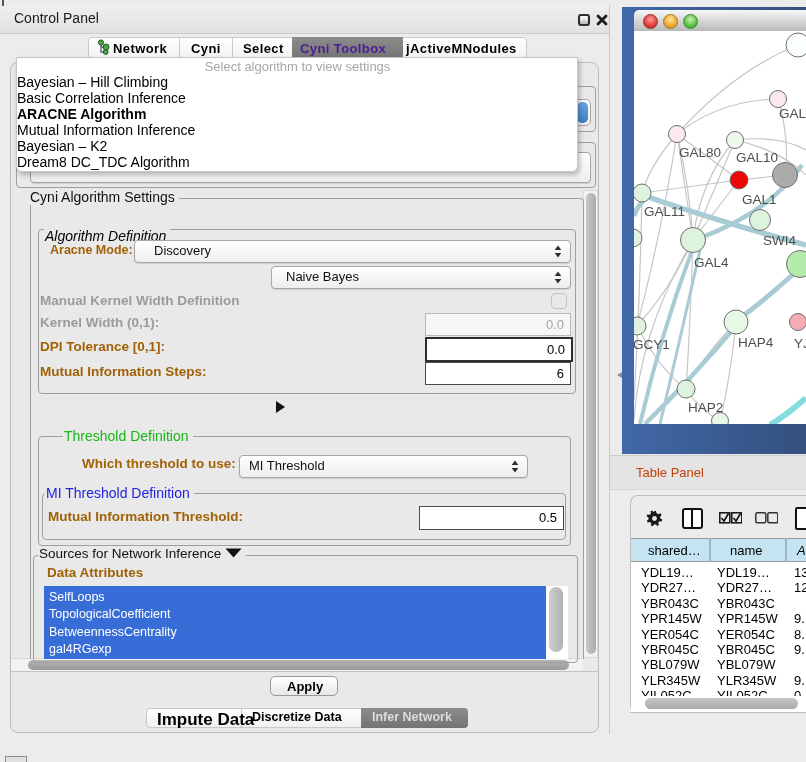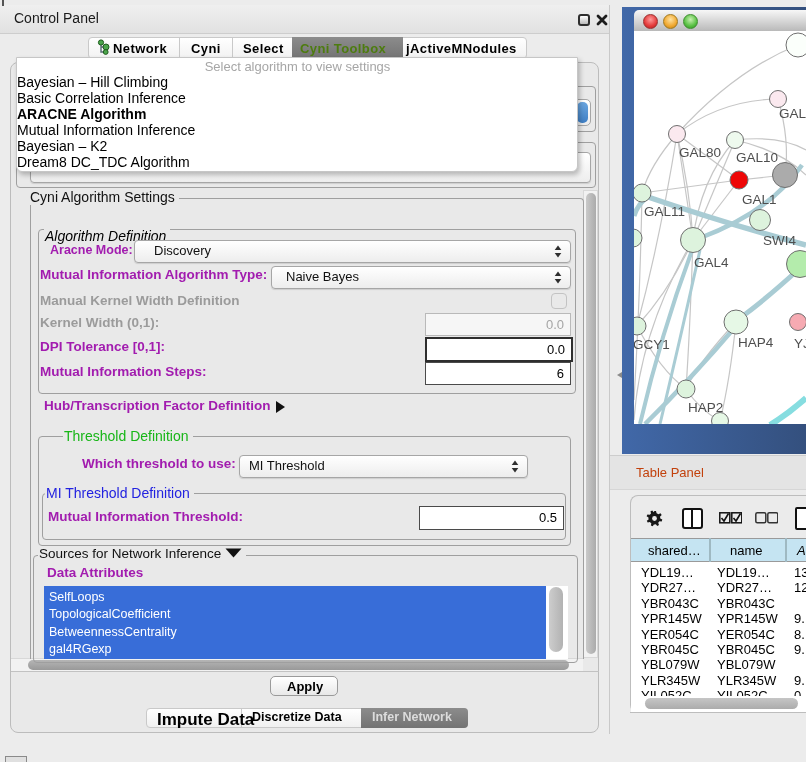--- a/index.html
+++ b/index.html
@@ -12,21 +12,21 @@
   background:linear-gradient(#ffffff,#ededed);box-shadow:0 1px 1px rgba(0,0,0,.12);
   font-size:13px;color:#111;}
 .combo .ctext{position:absolute;left:9px;top:2px;}
 .spin{position:absolute;right:8px;top:4px;width:8px;height:13px;}
 .spin svg{display:block;}
 .tfield{position:absolute;background:#fff;border:1px solid #4a4a4a;
   font-size:13px;color:#000;text-align:right;}
 .tfield span{position:absolute;right:6px;top:3px;}
 .gbox{position:absolute;border:1px solid #9f9f9f;border-radius:4px;}
 .gtitle{position:absolute;background:#e9e9e9;padding:0 4px 0 1px;font-size:14px;line-height:15px;}
-.lbl{position:absolute;font-size:13.5px;font-weight:bold;color:#a21caf;white-space:nowrap;}
+.lbl{position:absolute;font-size:13.5px;font-weight:bold;color:#a16207;white-space:nowrap;}
 .glbl{color:#9b9b9b;}
 </style>
 </head>
 <body>
 <div id="stage">
 
 <div class="abs" style="left:0;top:5px;width:610px;height:28px;
   background:linear-gradient(#efefef,#e1e1e1);border-bottom:1px solid #cdcdcd;"></div>
 <div class="abs" style="left:2px;top:0;width:2px;height:6px;background:#555;"></div>
 <div class="abs" style="left:14px;top:10px;font-size:14px;color:#1a1a1a;">Control Panel</div>
@@ -46,21 +46,21 @@
 <div class="abs" style="left:232px;top:38px;width:1px;height:20px;background:#c9c9c9;"></div>
 <svg class="abs" style="left:97px;top:39px;" width="14" height="16" viewBox="0 0 14 16">
   <path d="M4 4 L4 13 L8 13 M4 8 L8 8" stroke="#5a6a75" stroke-width="1.4" fill="none"></path>
   <circle cx="4" cy="3.5" r="2.6" fill="#4ca64c" stroke="#1e5c1e" stroke-width="1"></circle>
   <circle cx="9" cy="8" r="3" fill="#4ca64c" stroke="#1e5c1e" stroke-width="1"></circle>
   <circle cx="8.7" cy="13" r="2.4" fill="#4ca64c" stroke="#1e5c1e" stroke-width="1"></circle>
 </svg>
 <div class="abs bold" style="left:113px;top:41px;font-size:13px;letter-spacing:0.4px;">Network</div>
 <div class="abs bold" style="left:191px;top:41px;font-size:13px;letter-spacing:0.4px;">Cyni</div>
 <div class="abs bold" style="left:243px;top:41px;font-size:13px;letter-spacing:0.4px;">Select</div>
-<div class="abs bold" style="left:300px;top:41px;font-size:13px;letter-spacing:0.4px;color:#4d7c0f;">Cyni Toolbox</div>
+<div class="abs bold" style="left:300px;top:41px;font-size:13px;letter-spacing:0.4px;color:#4c1d95;">Cyni Toolbox</div>
 <div class="abs bold" style="left:406px;top:41px;font-size:13px;letter-spacing:0.4px;">jActiveMNodules</div>
 
 <div class="abs" style="left:10px;top:62px;width:589px;height:671px;background:#e9e9e9;
   border:1px solid #bcbcbc;border-radius:8px;box-sizing:border-box;"></div>
 
 <div class="gbox" style="left:16px;top:86px;width:578px;height:44px;"></div>
 <div class="abs" style="left:560px;top:99px;width:31px;height:27px;background:linear-gradient(#ffffff,#ededed);border:1px solid #a6a6a6;border-radius:5px;box-sizing:border-box;"></div>
 <div class="abs" style="left:577px;top:102px;width:11px;height:21px;background:linear-gradient(#6aa6e0,#3f7fc4);border-radius:5px;"></div>
 <div class="gbox" style="left:16px;top:142px;width:578px;height:44px;"></div>
 <div class="combo" style="left:30px;top:152px;width:559px;height:29px;"></div>
@@ -82,21 +82,20 @@
 <div class="combo" style="left:134px;top:240px;width:435px;height:21px;">
   <span class="ctext" style="left:19px;">Discovery</span>
   <span class="spin">
         <svg width="8" height="13" viewBox="0 0 8 13">
           <path d="M4 0.5 L7.3 5 L0.7 5 Z" fill="#2e2e2e"></path>
           <path d="M4 12.5 L0.7 8 L7.3 8 Z" fill="#2e2e2e"></path>
         </svg>
       </span>
 </div>
 
-<div class="lbl" style="left:40px;top:267px;">Mutual Information Algorithm Type:</div>
 <div class="combo" style="left:271px;top:266px;width:298px;height:21px;">
   <span class="ctext" style="left:14px;">Naive Bayes</span>
   <span class="spin">
         <svg width="8" height="13" viewBox="0 0 8 13">
           <path d="M4 0.5 L7.3 5 L0.7 5 Z" fill="#2e2e2e"></path>
           <path d="M4 12.5 L0.7 8 L7.3 8 Z" fill="#2e2e2e"></path>
         </svg>
       </span>
 </div>
 
@@ -111,21 +110,20 @@
 <div class="lbl" style="left:40px;top:339px;">DPI Tolerance [0,1]:</div>
 <div class="tfield" style="left:425px;top:337px;width:144px;height:21px;border-width:2px;border-color:#2e2e2e;">
       <span>0.0</span>
     </div>
 
 <div class="lbl" style="left:40px;top:364px;">Mutual Information Steps:</div>
 <div class="tfield" style="left:425px;top:362px;width:144px;height:21px;">
       <span>6</span>
     </div>
 
-<div class="lbl" style="left:44px;top:398px;">Hub/Transcription Factor Definition</div>
 <svg class="abs" style="left:274px;top:400px;" width="12" height="14" viewBox="0 0 12 14">
       <path d="M2 1 L11 7 L2 13 Z" fill="#111"></path>
     </svg>
 
 <div class="gbox" style="left:38px;top:436px;width:531px;height:108px;"></div>
 <div class="gtitle" style="left:39px;top:429px;color:#17b617;margin-left:24px;">Threshold Definition</div>
 
 <div class="lbl" style="left:82px;top:456px;">Which threshold to use:</div>
 <div class="combo" style="left:239px;top:455px;width:287px;height:21px;">
   <span class="ctext">MI Threshold</span>

